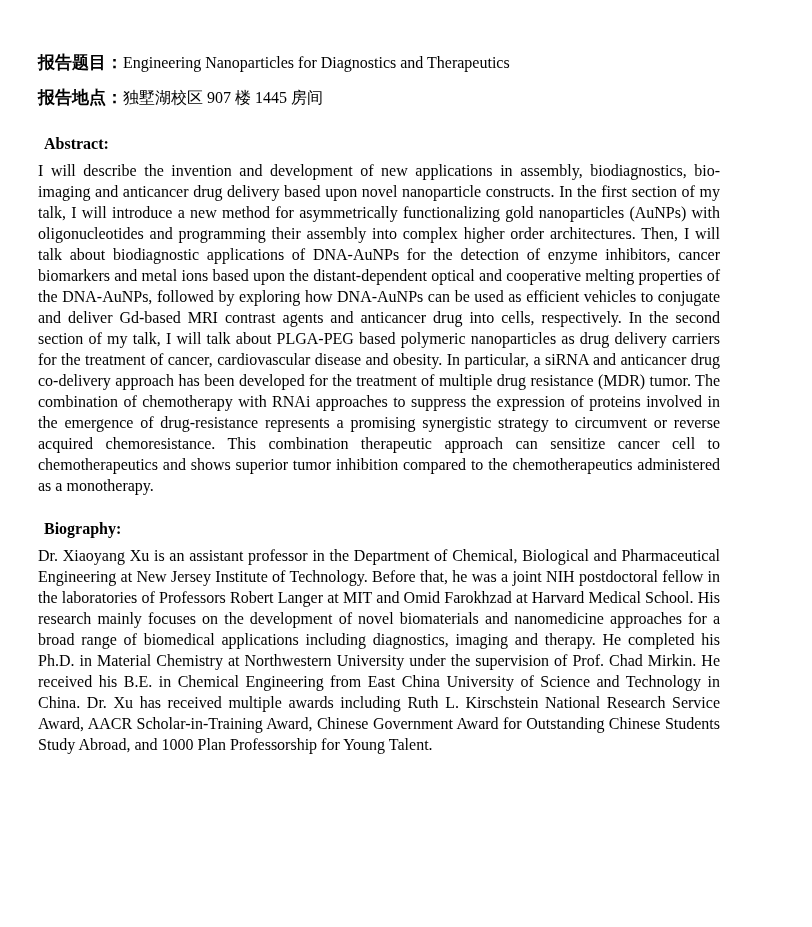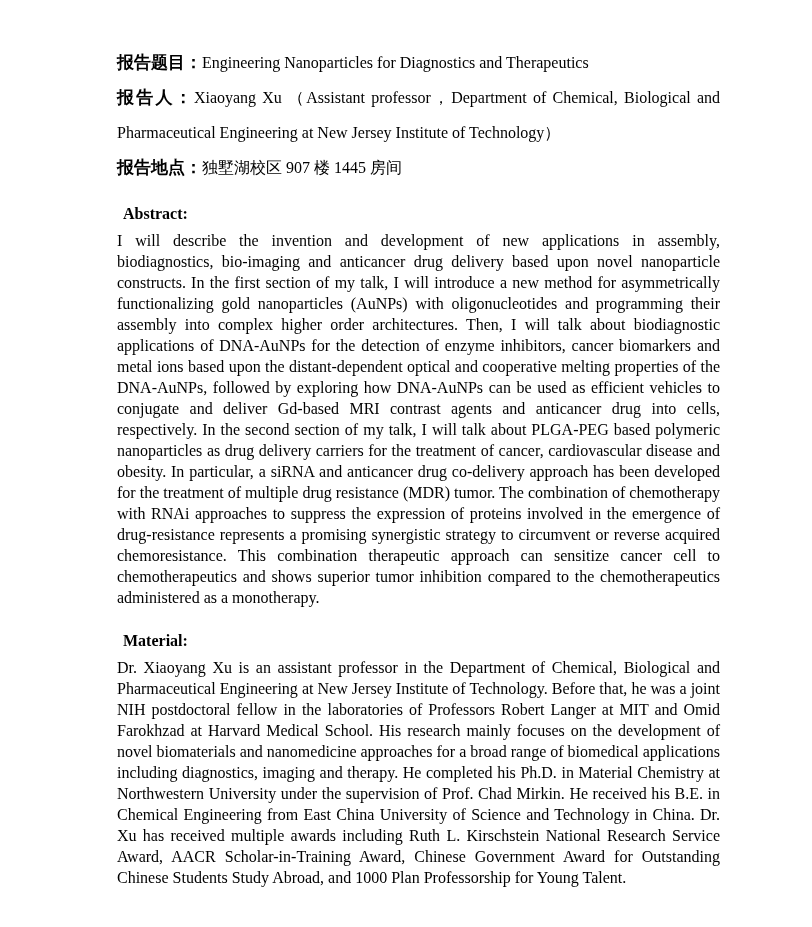--- a/index.html
+++ b/index.html
@@ -7,21 +7,21 @@
     padding: 0;
     background: #ffffff;
   }
   .page {
     position: relative;
     width: 812px;
     height: 927px;
     background: #ffffff;
     overflow: hidden;
     box-sizing: border-box;
-    padding: 45px 92px 0 117px;
+    padding: 45px 92px 0 38px;
     color: #000000;
     font-family: "Liberation Serif", "DejaVu Serif", serif;
     font-size: 16px;
   }
   
   .header p {
     margin: 0;
     line-height: 35px;
     text-align: justify;
   }
@@ -59,34 +59,31 @@
 <body>
 
 <div class="page">
 
   <div class="header">
 
     <p class="single">
       <span class="cjk-label">报告题目：</span><span>Engineering Nanoparticles for Diagnostics and Therapeutics</span>
     </p>
 
-    <p>
-      <span class="cjk-label">报告人：</span><span>Xiaoyang Xu （Assistant professor，Department of Chemical, Biological and Pharmaceutical Engineering at New Jersey Institute of Technology）</span>
-    </p>
 
     <p class="single">
       <span class="cjk-label">报告地点：</span><span class="cjk-value">独墅湖校区 907 楼 1445 房间</span>
     </p>
 
 
   </div>
 
   <div class="section abstract">
     <p class="section-heading">Abstract:</p>
     <p class="section-body">I will describe the invention and development of new applications in assembly, biodiagnostics, bio-imaging and anticancer drug delivery based upon novel nanoparticle constructs. In the first section of my talk, I will introduce a new method for asymmetrically functionalizing gold nanoparticles (AuNPs) with oligonucleotides and programming their assembly into complex higher order architectures. Then, I will talk about biodiagnostic applications of DNA-AuNPs for the detection of enzyme inhibitors, cancer biomarkers and metal ions based upon the distant-dependent optical and cooperative melting properties of the DNA-AuNPs, followed by exploring how DNA-AuNPs can be used as efficient vehicles to conjugate and deliver Gd-based MRI contrast agents and anticancer drug into cells, respectively. In the second section of my talk, I will talk about PLGA-PEG based polymeric nanoparticles as drug delivery carriers for the treatment of cancer, cardiovascular disease and obesity. In particular, a siRNA and anticancer drug co-delivery approach has been developed for the treatment of multiple drug resistance (MDR) tumor. The combination of chemotherapy with RNAi approaches to suppress the expression of proteins involved in the emergence of drug-resistance represents a promising synergistic strategy to circumvent or reverse acquired chemoresistance. This combination therapeutic approach can sensitize cancer cell to chemotherapeutics and shows superior tumor inhibition compared to the chemotherapeutics administered as a monotherapy.</p>
   </div>
 
   <div class="section bio">
-    <p class="section-heading">Material:</p>
+    <p class="section-heading">Biography:</p>
     <p class="section-body">Dr. Xiaoyang Xu is an assistant professor in the Department of Chemical, Biological and Pharmaceutical Engineering at New Jersey Institute of Technology. Before that, he was a joint NIH postdoctoral fellow in the laboratories of Professors Robert Langer at MIT and Omid Farokhzad at Harvard Medical School. His research mainly focuses on the development of novel biomaterials and nanomedicine approaches for a broad range of biomedical applications including diagnostics, imaging and therapy. He completed his Ph.D. in Material Chemistry at Northwestern University under the supervision of Prof. Chad Mirkin. He received his B.E. in Chemical Engineering from East China University of Science and Technology in China. Dr. Xu has received multiple awards including Ruth L. Kirschstein National Research Service Award, AACR Scholar-in-Training Award, Chinese Government Award for Outstanding Chinese Students Study Abroad, and 1000 Plan Professorship for Young Talent.</p>
   </div>
 
 </div>
 
 </body></html>

